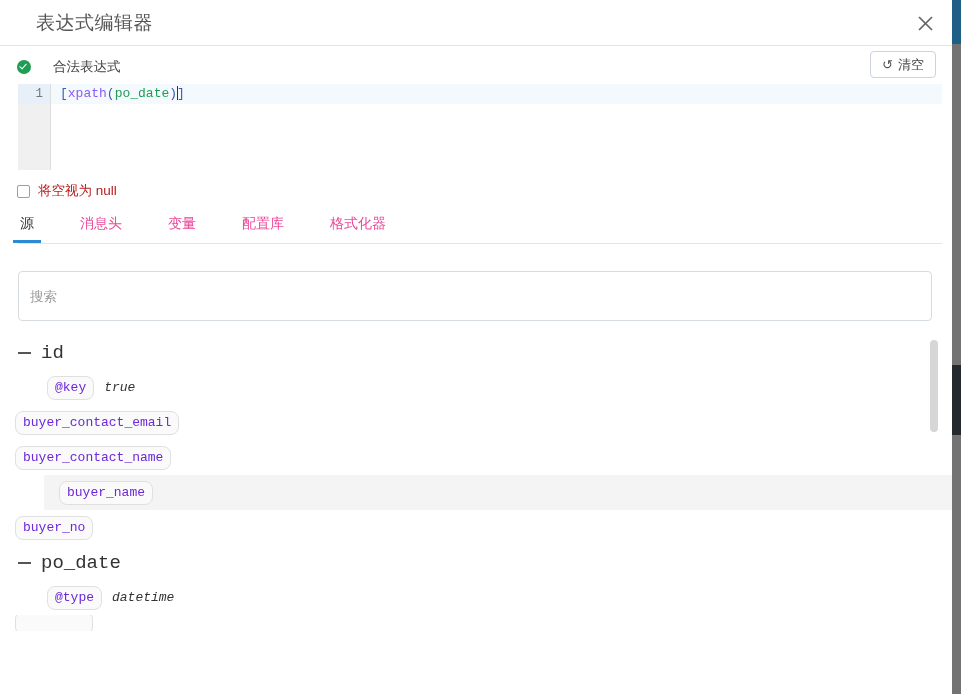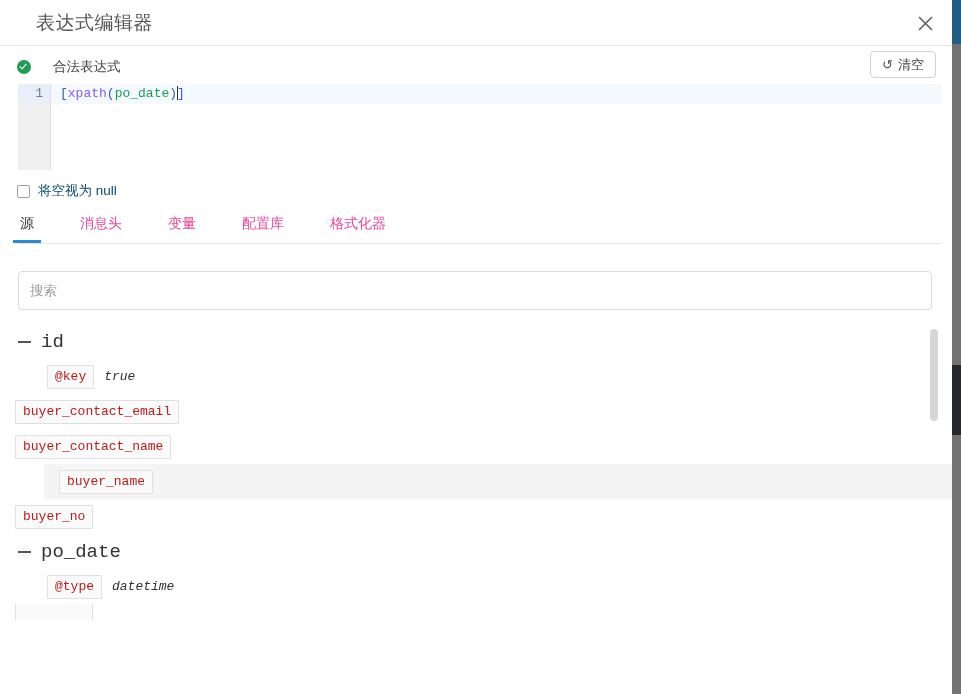--- a/index.html
+++ b/index.html
@@ -221,21 +221,21 @@
   #null-checkbox {
     width: 13px;
     height: 13px;
     border: 1px solid #9aa0a6;
     border-radius: 2px;
     background: #ffffff;
     box-sizing: border-box;
   }
   #null-label {
     font-size: 13.5px;
-    color: #0c4a6e;
+    color: #b91c1c;
   }
 
   
   #tabs {
     position: relative;
     margin: 0 10px 0 18px;
     height: 33px;
     border-bottom: 1px solid #e4e4e4;
     display: flex;
     align-items: flex-start;
@@ -263,21 +263,21 @@
     height: 3px;
     background: #2a8ad4;
   }
 
   
   #search-wrap {
     margin: 27px 20px 0 18px;
   }
   #search-input {
     width: 100%;
-    height: 39px;
+    height: 50px;
     box-sizing: border-box;
     padding: 0 11px;
     border: 1px solid #d6dbe0;
     border-radius: 4px;
     font-family: "Liberation Sans", sans-serif;
     font-size: 13.5px;
     color: #737373;
     background: #ffffff;
     outline: none;
   }
@@ -323,26 +323,26 @@
   }
   .attr-row {
     padding-left: 47px;
     display: flex;
     align-items: center;
     gap: 10px;
   }
   .chip {
     display: inline-block;
     border: 1px solid #e0e0e0;
-    border-radius: 1px;
+    border-radius: 8px;
     background: #fafafa;
     padding: 3px 7px;
     font-family: "Liberation Mono", monospace;
     font-size: 13px;
-    color: #b91c1c;
+    color: #6d28d9;
     cursor: pointer;
     line-height: 16px;
   }
   .attr-value {
     font-family: "Liberation Mono", monospace;
     font-size: 13px;
     font-style: italic;
     color: #333333;
   }
   .field-row {

